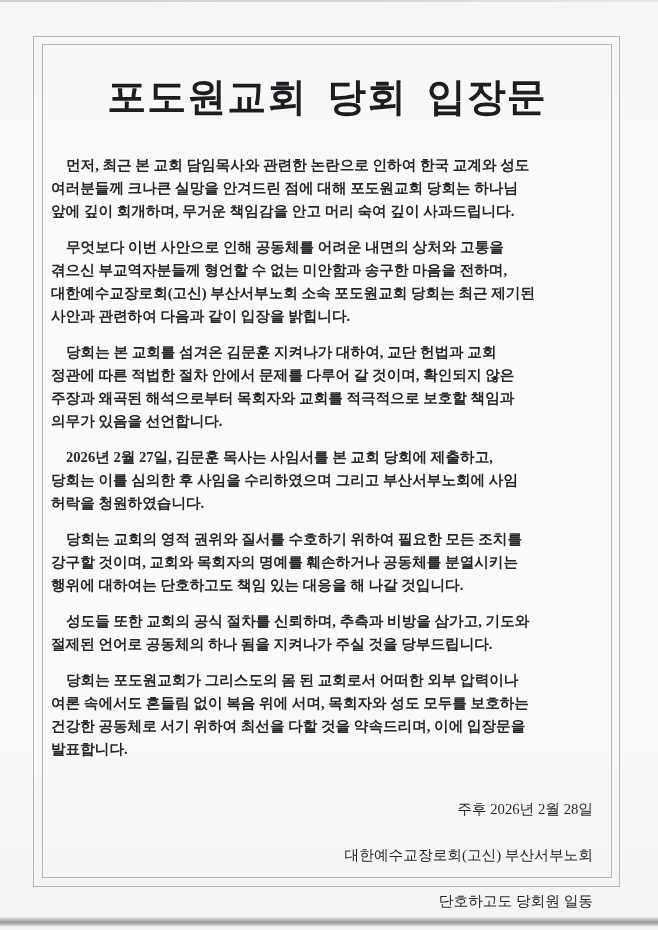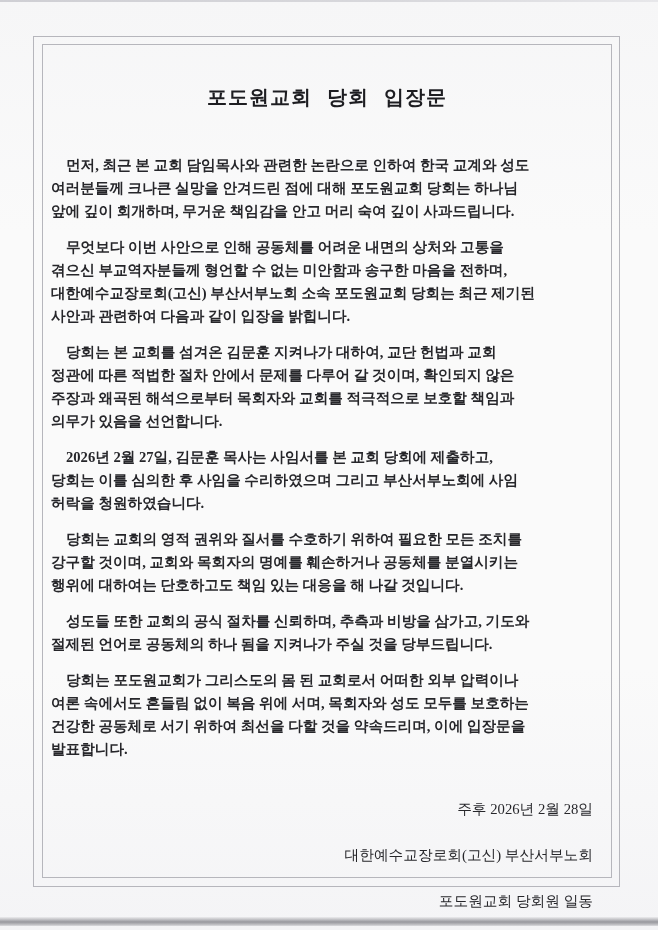--- a/index.html
+++ b/index.html
@@ -48,21 +48,21 @@
   }
   .content {
     position: absolute;
     left: 43px;
     top: 46px;
     width: 568px;
   }
   .doc-title {
     margin: 33px 0 0 0;
     text-align: center;
-    font-size: 20px;
+    font-size: 39px;
     line-height: 36px;
     font-weight: 700;
     letter-spacing: 1px;
     word-spacing: 9px;
     color: #1d1d21;
   }
   .doc-body {
     margin: 39px 10px 0 8px;
     font-size: 14.6px;
     line-height: 23px;
@@ -117,18 +117,18 @@
 절제된 언어로 공동체의 하나 됨을 지켜나가 주실 것을 당부드립니다.</p>
       <p>당회는 포도원교회가 그리스도의 몸 된 교회로서 어떠한 외부 압력이나
 여론 속에서도 흔들림 없이 복음 위에 서며, 목회자와 성도 모두를 보호하는
 건강한 공동체로 서기 위하여 최선을 다할 것을 약속드리며, 이에 입장문을
 발표합니다.</p>
     </div>
 
     <div class="signature">
       <div>주후 2026년 2월 28일</div>
       <div>대한예수교장로회(고신) 부산서부노회</div>
-      <div>포도원교회 당회원 일동</div>
+      <div>단호하고도 당회원 일동</div>
     </div>
   </div>
 
   <div class="edge-bottom"></div>
 </div>
 
 </body></html>

